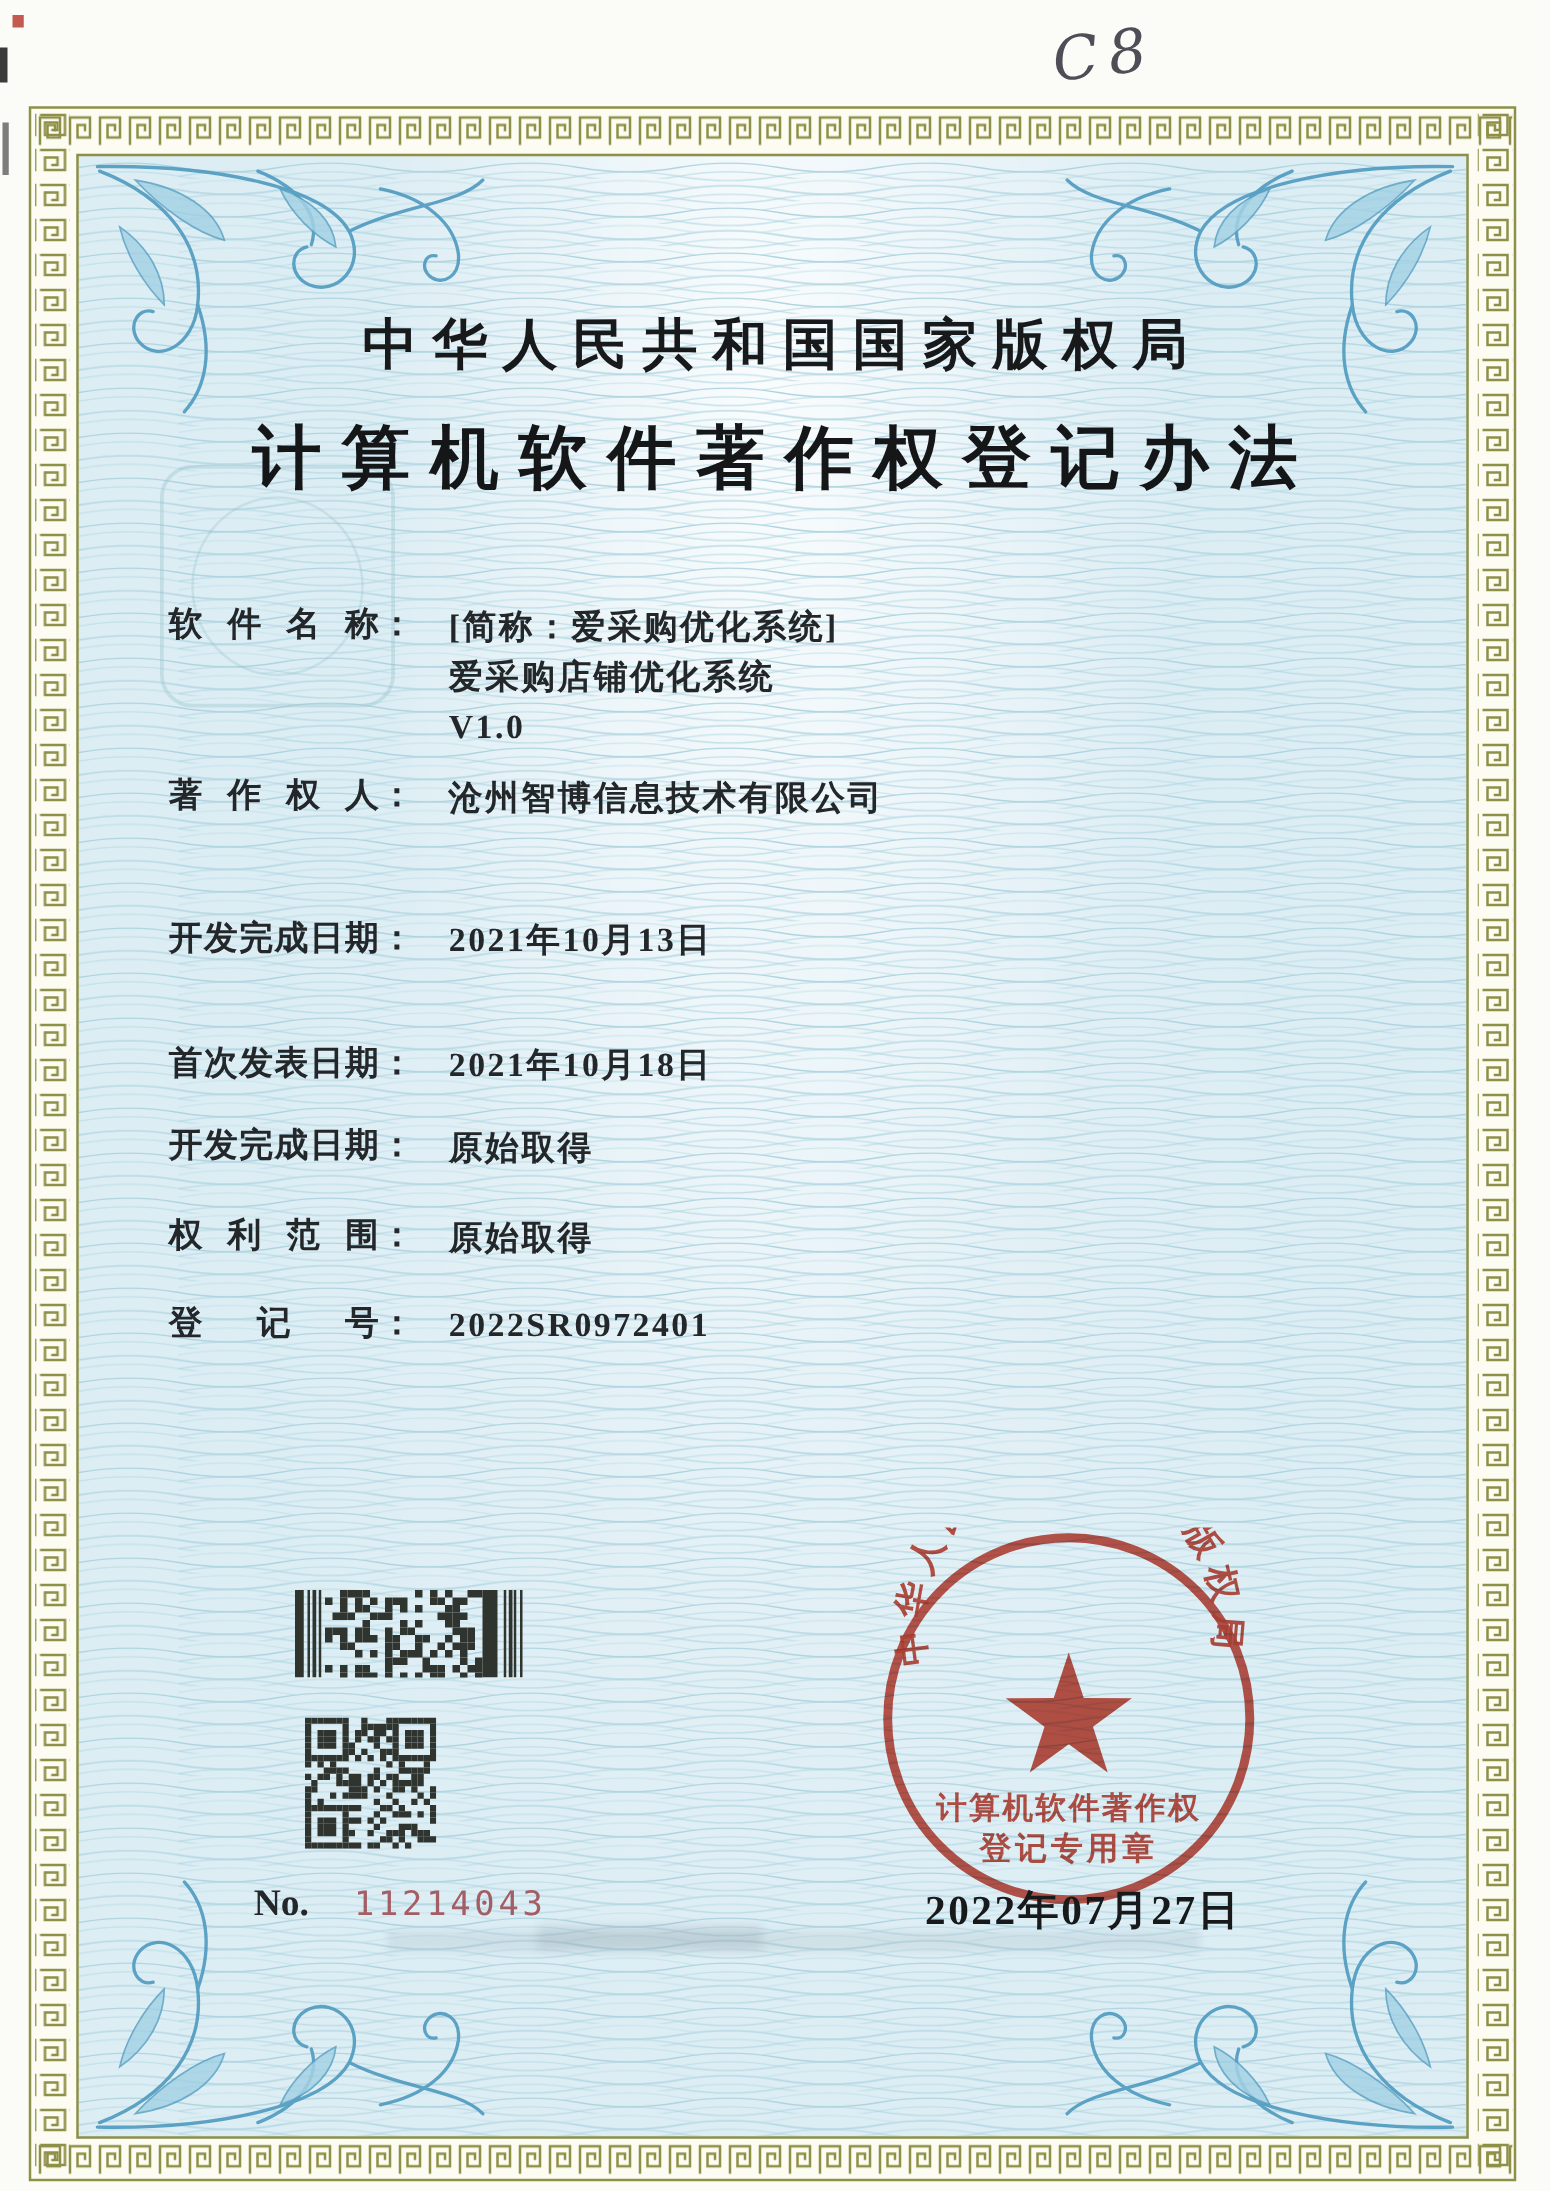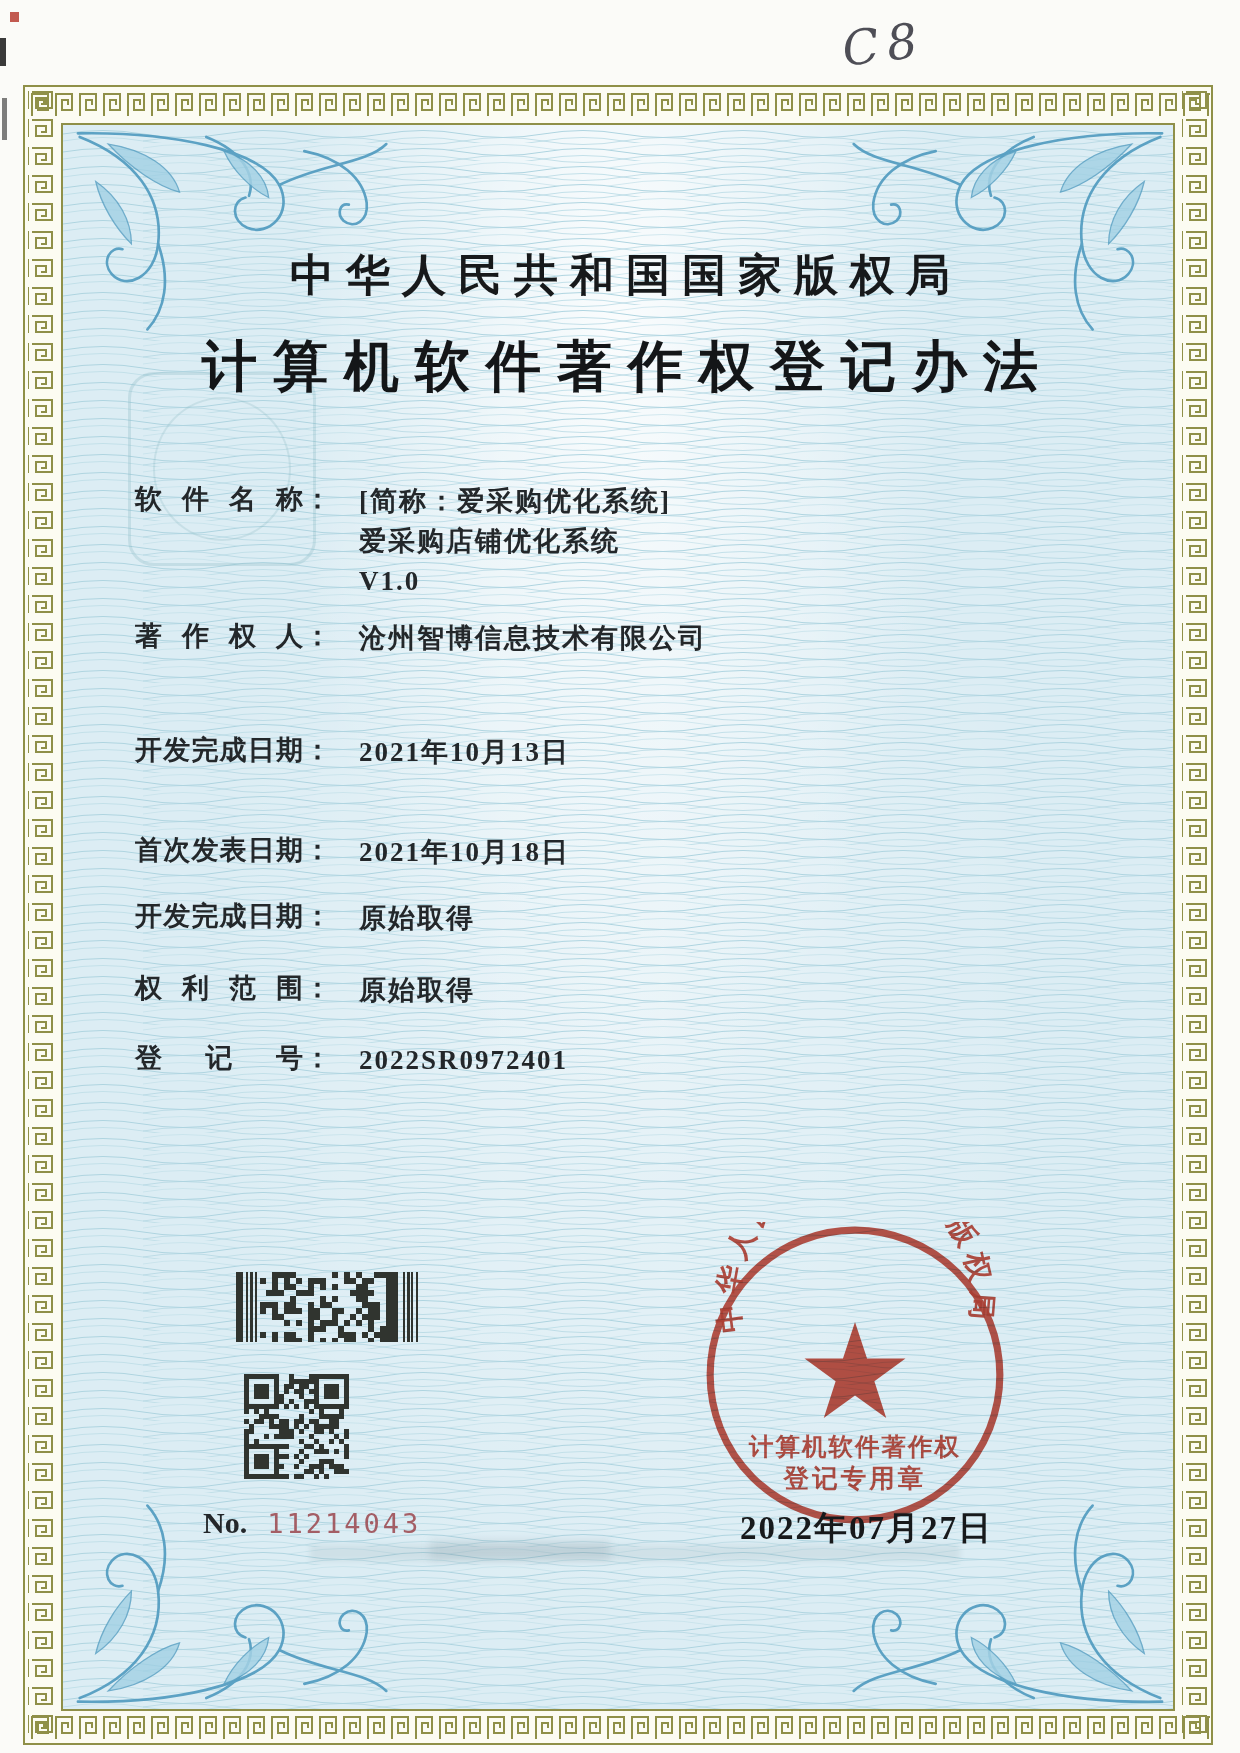--- a/index.html
+++ b/index.html
@@ -54,21 +54,21 @@
   .fval{margin-left:28px;line-height:40px;letter-spacing:2px;}
   .r0{top:481px;} .r1{top:618px;} .r2{top:732px;} .r3{top:832px;}
   .r4{top:898px;} .r5{top:970px;} .r6{top:1040px;}
   .body-text{position:absolute;left:136px;top:1112px;width:962px;font-size:29px;font-weight:bold;
              line-height:72px;text-align:justify;text-indent:58px;letter-spacing:1px;color:#23272a;}
   
   .barcode{position:absolute;left:236px;top:1272px;width:186px;height:70px;}
   .qrcode{position:absolute;left:244px;top:1374px;width:105px;height:105px;}
   .serial{position:absolute;left:203px;top:1506px;font-size:30px;font-weight:bold;}
   .serial-number{color:#9d4b52;font-family:"DejaVu Sans Mono",monospace;font-size:27px;
-                 letter-spacing:3px;margin-left:20px;font-weight:normal;opacity:.88;}
+                 letter-spacing:3px;margin-left:36px;font-weight:normal;opacity:.88;}
   
   .seal{position:absolute;left:702px;top:1222px;width:306px;height:306px;mix-blend-mode:multiply;opacity:.95;}
   .issue-date{position:absolute;left:740px;top:1506px;font-size:33px;font-weight:bold;letter-spacing:2px;color:#17191b;}
 </style>
 </head>
 <body>
 
 <div class="page">
 
   <svg width="0" height="0" style="position:absolute" aria-hidden="true">

